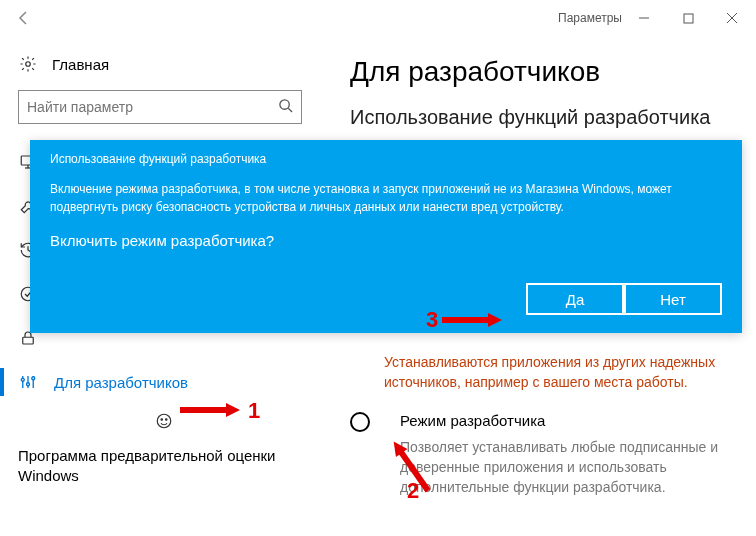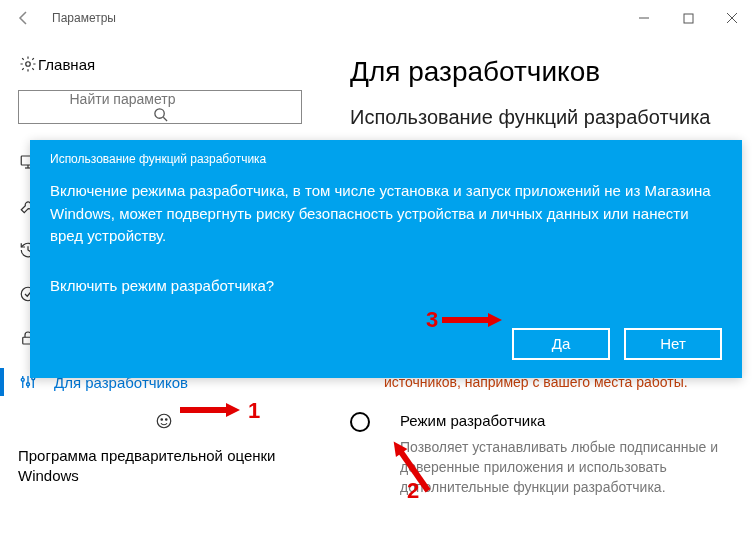--- a/index.html
+++ b/index.html
@@ -15,20 +15,21 @@
   }
 
   
   .titlebar {
     height: 36px;
     display: flex;
     align-items: center;
     padding: 0 2px;
     font-size: 12px;
     color: #555;
+    text-align: right;
   }
   .titlebar .back {
     width: 44px; height: 36px;
     display:flex; align-items:center; justify-content:center;
     color:#777; font-size: 16px;
   }
   .titlebar .title { margin-left: 6px; flex: 1; }
   .winbtn { width: 44px; height: 36px; display:flex; align-items:center; justify-content:center; font-size:13px; color:#444; }
   .winbtn svg { stroke:#555; }
 
@@ -36,33 +37,33 @@
 
   
   .sidebar {
     width: 320px;
     padding-top: 12px;
     flex-shrink: 0;
   }
   .home-row {
     display:flex; align-items:center;
     padding: 6px 20px 16px 18px;
+    gap: 14px;
   }
   .gear-ic { width:20px; height:20px; display:flex; align-items:center; justify-content:center;}
   .home-label { font-size: 15px;}
 
   .search-box {
     margin: 0 18px 16px 18px;
     height: 34px;
     border: 1px solid #888;
     display:flex;
     align-items:center;
     padding: 0 8px;
     font-size: 14px;
-    flex-direction: column;
   }
   .search-box input {
     border:none; outline:none; flex:1; font-size:14px; 
     font-family: inherit; color:#777;
     background: transparent;
   }
   .search-box .mag { color:#555; font-size:15px; }
 
   .nav-item {
     display:flex; align-items:center;
@@ -124,30 +125,30 @@
     background: #00a2ed;
     color: #fff;
     padding: 12px 20px 18px 20px;
     box-shadow: 0 2px 10px rgba(0,0,0,.2);
   }
   .dialog .dlg-title {
     font-size: 12px;
     margin-bottom: 14px;
   }
   .dialog .dlg-body {
-    font-size: 15px;
+    font-size: 12px;
     line-height: 1.5;
-    margin-bottom: 29px;
+    margin-bottom: 16px;
   }
   .dialog .dlg-q {
     font-size: 15px;
     margin-bottom: 34px;
   }
   .dialog .btn-row {
-    display:flex; justify-content:flex-end; gap: 14px;
+    display:flex; justify-content:flex-end; 
   }
   .dlg-btn {
     width: 98px; height: 32px;
     border: 2px solid #fff;
     background: transparent;
     color:#fff;
     font-size: 15px;
     font-family:inherit;
     cursor:pointer;
   }

